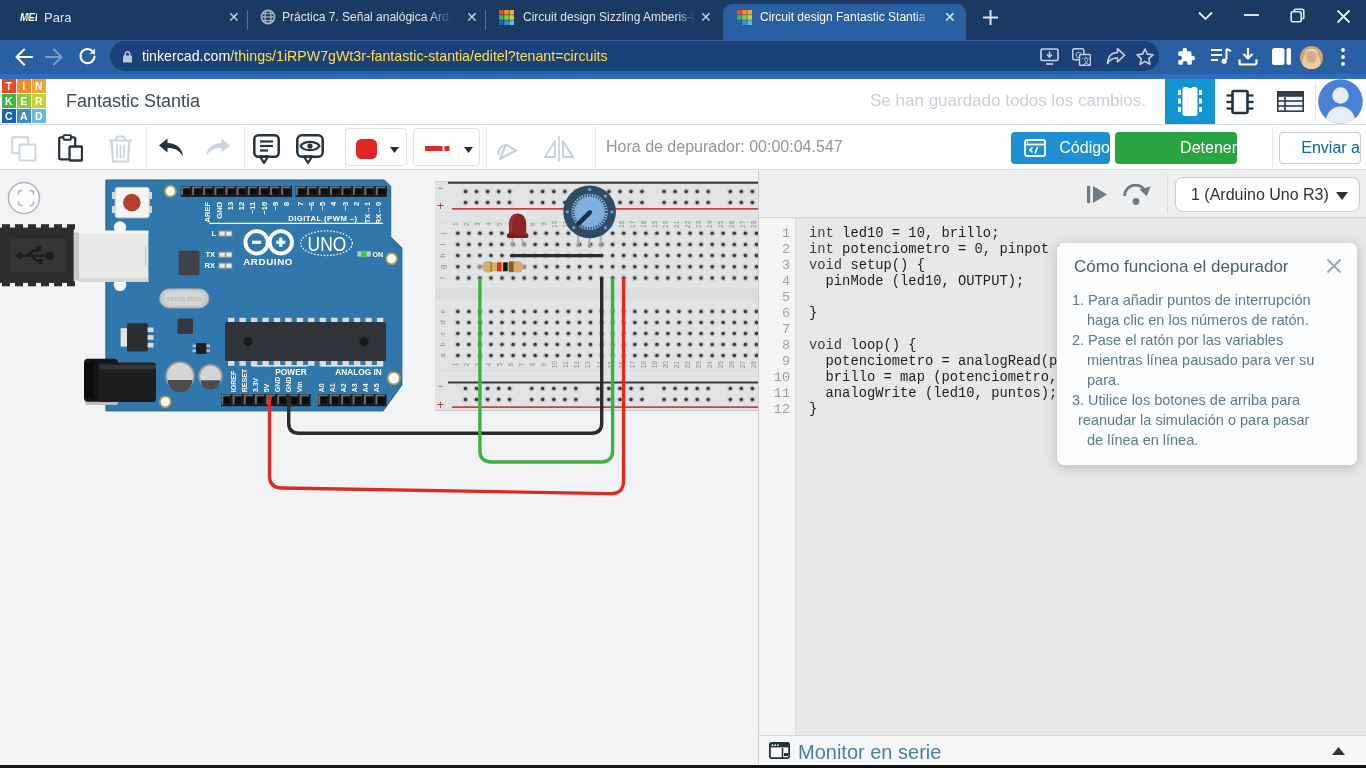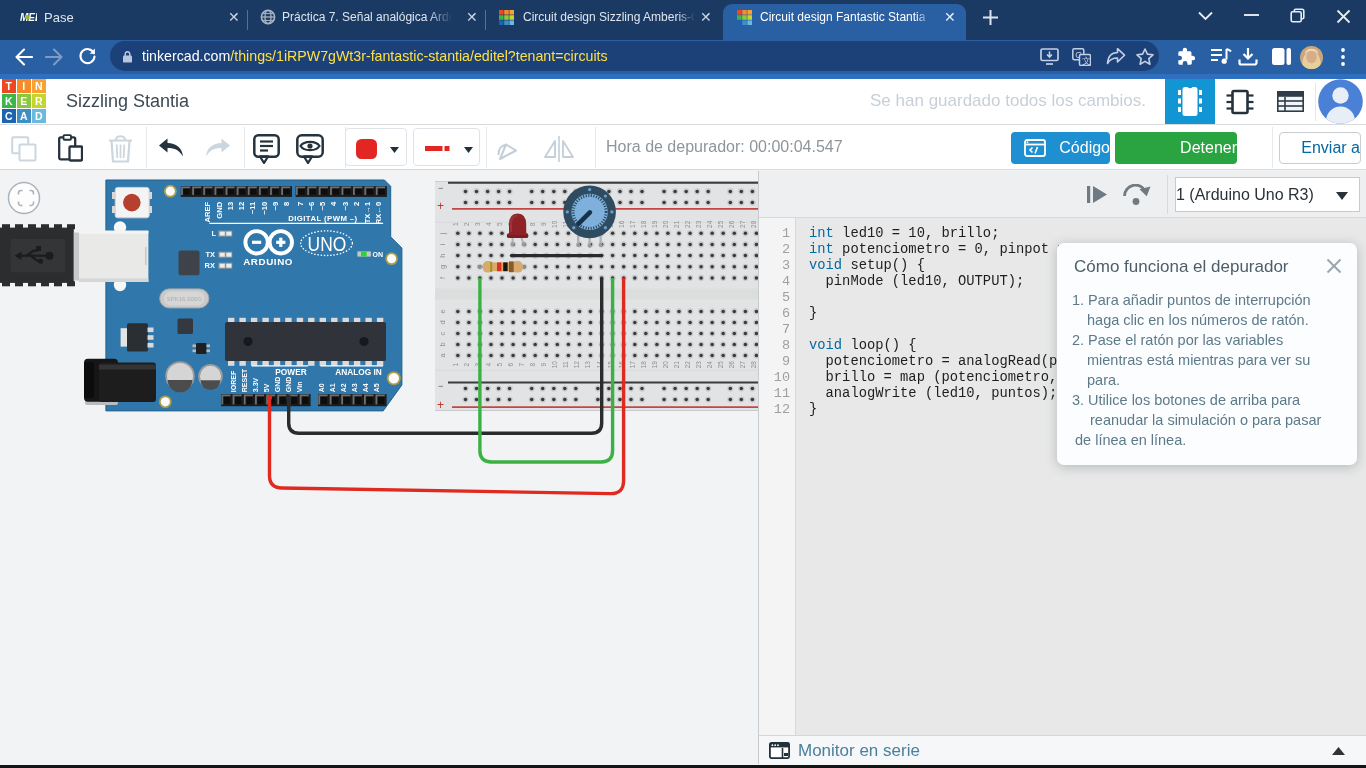--- a/index.html
+++ b/index.html
@@ -27,42 +27,42 @@
 .tbsep{position:absolute;top:2px;width:1px;height:41px;background:#e6e9ec}
 .tbbtn{position:absolute;border:1px solid #dfe3e8;border-radius:4px;background:#fff}
 #simtime{left:606px;top:13px;font-size:16px;color:#8e959b}
 .btn{position:absolute;top:7px;height:32px;border-radius:4px;color:#fff;font-size:16px;text-align:right}
 #btncode{left:1011px;width:99px;background:#1e8fd0;line-height:32px}
 #btnstop{left:1115px;width:122px;background:#2aa341;line-height:32px}
 #btnsend{left:1279px;width:82px;background:#fff;border:1px solid #c9ced2;color:#0369a1;line-height:30px}
 
 #codepanel{left:758px;top:171px;width:608px;height:593px;background:#e8e8e8;border-left:1px solid #c8cbce}
 #debugbar{position:absolute;left:0;top:0;width:608px;height:47px;background:#eeeff1;border-bottom:1px solid #d6d9db}
-#boardsel{position:absolute;left:416px;top:6px;width:185px;height:35px;background:#fff;border:1px solid #c6cbd0;border-radius:0;font-size:16px;color:#2a3238;line-height:33px;}
+#boardsel{position:absolute;left:416px;top:6px;width:185px;height:35px;background:#fff;border:1px solid #c6cbd0;border-radius:8px;font-size:16px;color:#2a3238;line-height:33px;padding-left:15px}
 #gutter{position:absolute;left:0;top:47px;width:37px;height:517px;background:#f4f4f4;border-right:1px solid #d8d8d8}
 .ln{position:absolute;right:5px;width:30px;text-align:right;font-family:"Liberation Mono",monospace;font-size:13.5px;color:#9f9f9f}
 #code{position:absolute;left:50px;top:47px;width:550px;height:517px;font-family:"Liberation Mono",monospace;font-size:13.8px;color:#1e1e1e;white-space:pre}
 .cl{position:absolute;left:0;white-space:pre}
-.kw{color:#0369a1}
-#monitorbar{position:absolute;left:0;top:564px;width:608px;height:30px;background:#f5f7f9;border-top:1px solid #d4d7da;font-size:17px;color:#4a7f9d}
+.kw{color:#404040}
+#monitorbar{position:absolute;left:0;top:564px;width:608px;height:30px;background:#f5f7f9;border-top:1px solid #d4d7da;font-size:20px;color:#4a7f9d}
 #popup{position:absolute;left:298px;top:72px;width:300px;height:222px;background:#fbfdfe;border-radius:7px;box-shadow:0 2px 12px rgba(40,60,70,.28)}
 #popttl{position:absolute;left:17px;top:14px;font-size:17px;color:#4e5e69}
 .pline{position:absolute;left:15px;width:280px;font-size:14.5px;color:#5d7a8a;line-height:20px}
 #blackstrip{left:0;top:764.5px;width:1366px;height:3.5px;background:#141414}
 </style></head>
 <body>
 <div class="abs" id="tabbar">
   <div id="activetab"></div>
 
   <div class="tab" style="left:0;width:247px">
     <svg class="abs" style="left:20px;top:12px" width="17" height="11" viewBox="0 0 17 11">
         <text x="0" y="9" font-size="10" font-style="italic" font-weight="bold" fill="#fff" font-family="Liberation Sans">MEL</text>
         <rect x="5.5" y="3" width="4" height="4" fill="#8db832"></rect>
       </svg>
-    <div class="tabttl" style="left:44px;top:10px;font-size:13px">Pase</div>
+    <div class="tabttl" style="left:44px;top:10px;font-size:13px">Para</div>
     <div class="tabx" style="left:228px">✕</div>
   </div>
   <div class="tabsep" style="left:247px"></div>
 
   <div class="tab" style="left:248px;width:236px">
     <svg class="abs" style="left:12px;top:9px" width="16" height="16" viewBox="0 0 16 16">
         <circle cx="8" cy="8" r="6.6" fill="none" stroke="#a9b4c2" stroke-width="1.6"></circle>
         <ellipse cx="8" cy="8" rx="3" ry="6.6" fill="none" stroke="#a9b4c2" stroke-width="1.3"></ellipse>
         <line x1="1.4" y1="8" x2="14.6" y2="8" stroke="#a9b4c2" stroke-width="1.3"></line>
         <line x1="2.3" y1="4.6" x2="13.7" y2="4.6" stroke="#a9b4c2" stroke-width="1"></line>
@@ -215,21 +215,21 @@
     <div class="lg" style="left:0;top:0;background:#ee4823">T</div>
     <div class="lg" style="left:15px;top:0;background:#f68b28">I</div>
     <div class="lg" style="left:30px;top:0;background:#f7a233">N</div>
     <div class="lg" style="left:0;top:15px;background:#3cb54a">K</div>
     <div class="lg" style="left:15px;top:15px;background:#8dc63f">E</div>
     <div class="lg" style="left:30px;top:15px;background:#c6d42f">R</div>
     <div class="lg" style="left:0;top:30px;background:#1c63b0">C</div>
     <div class="lg" style="left:15px;top:30px;background:#3f8fc4">A</div>
     <div class="lg" style="left:30px;top:30px;background:#6cb9de">D</div>
   </div>
-  <div class="abs" id="docttl">Sizzling Stantia</div>
+  <div class="abs" id="docttl">Fantastic Stantia</div>
   <div class="abs" id="savemsg">Se han guardado todos los cambios.</div>
   <div class="abs" id="viewbtn">
     <svg class="abs" style="left:13px;top:8px" width="24" height="29" viewBox="0 0 24 29">
         <rect x="4.5" y="0" width="15" height="29" rx="2.5" fill="#fff"></rect>
         <path d="M9.5,0 a2.8,2.2 0 0 0 5,0 z" fill="#1296d3"></path>
         <rect x="0" y="3" width="3" height="5" fill="#fff"></rect>
         <rect x="0" y="11.5" width="3" height="5" fill="#fff"></rect>
         <rect x="0" y="20" width="3" height="5" fill="#fff"></rect>
         <rect x="21" y="3" width="3" height="5" fill="#fff"></rect>
         <rect x="21" y="11.5" width="3" height="5" fill="#fff"></rect>
@@ -411,22 +411,22 @@
         <path d="M0,8 h13 l-6.5,-8 z" fill="#333"></path>
       </svg>
   </div>
   <div id="popup">
     <div id="popttl">Cómo funciona el depurador</div>
     <svg class="abs" style="left:269px;top:15px" width="16" height="16" viewBox="0 0 16 16">
         <line x1="1.5" y1="1.5" x2="14.5" y2="14.5" stroke="#9aa6ae" stroke-width="2"></line>
         <line x1="14.5" y1="1.5" x2="1.5" y2="14.5" stroke="#9aa6ae" stroke-width="2"></line>
       </svg>
     <div class="pline" style="top:47px">1. Para añadir puntos de interrupción<br><span style="margin-left:15px">haga clic en los números de ratón.</span></div>
-    <div class="pline" style="top:87px">2. Pase el ratón por las variables<br><span style="margin-left:15px">mientras está mientras para ver su</span><br><span style="margin-left:15px">para.</span></div>
-    <div class="pline" style="top:147px">3. Utilice los botones de arriba para<br><span style="margin-left:18px">reanudar la simulación o para pasar</span><br><span style="margin-left:3px">de línea en línea.</span></div>
+    <div class="pline" style="top:87px">2. Pase el ratón por las variables<br><span style="margin-left:15px">mientras línea pausado para ver su</span><br><span style="margin-left:15px">para.</span></div>
+    <div class="pline" style="top:147px">3. Utilice los botones de arriba para<br><span style="margin-left:6px">reanudar la simulación o para pasar</span><br><span style="margin-left:15px">de línea en línea.</span></div>
   </div>
 </div>
 
 <svg class="abs" style="left:0;top:171px" width="758" height="593" viewBox="0 171 758 593">
 <circle cx="24" cy="198" r="15.5" fill="#fdfdfd" stroke="#aab4bc" stroke-width="1.5"></circle>
 <g fill="none" stroke="#aab4bc" stroke-width="1.6">
 <path d="M18.5,194.5 v-1.5 a2.5,2.5 0 0 1 2.5,-2.5 h1.5"></path>
 <path d="M29.5,190.5 h1.5 a2.5,2.5 0 0 1 2.5,2.5 v1.5"></path>
 <path d="M33.5,201.5 v1.5 a2.5,2.5 0 0 1 -2.5,2.5 h-1.5"></path>
 <path d="M22.5,205.5 h-1.5 a2.5,2.5 0 0 1 -2.5,-2.5 v-1.5"></path>

